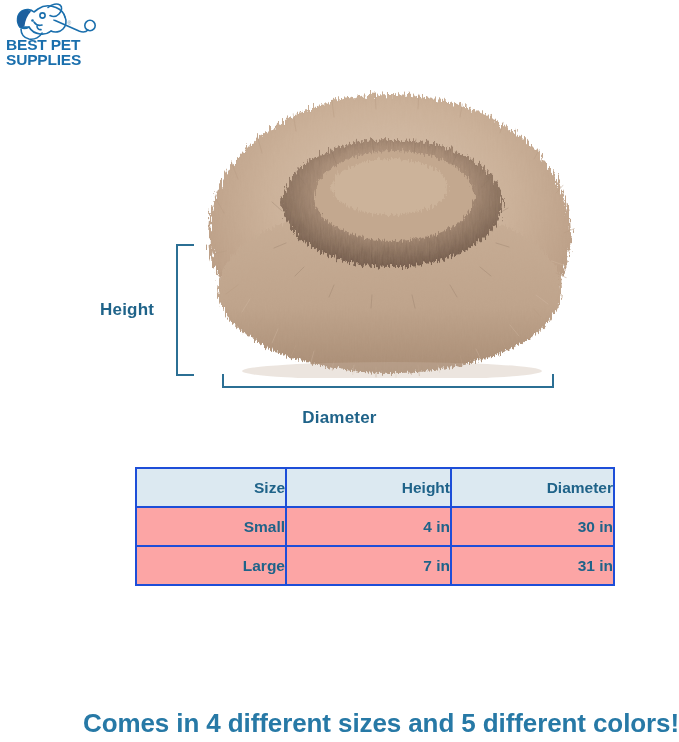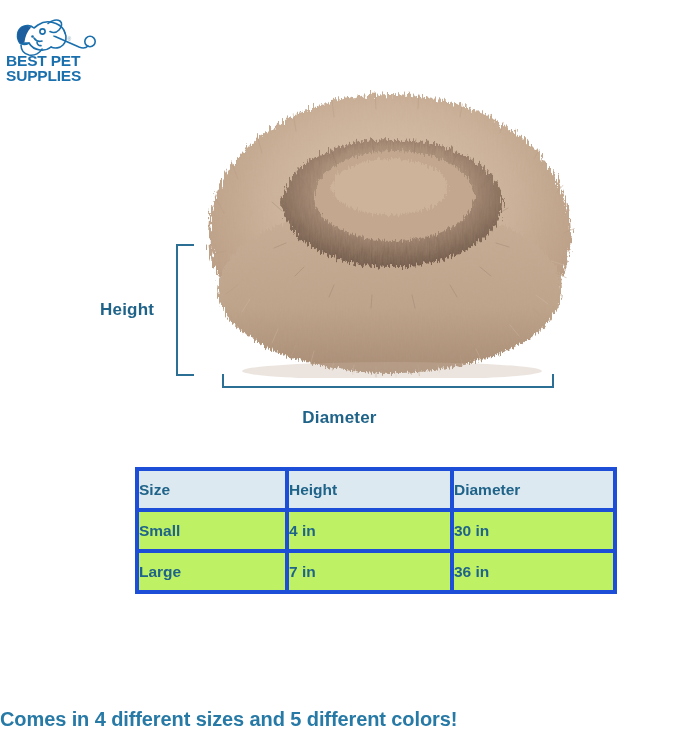--- a/index.html
+++ b/index.html
@@ -12,21 +12,21 @@
     background: #ffffff;
     font-family: "Liberation Sans", sans-serif;
     overflow: hidden;
     position: relative;
   }
 
   
   #brand-logo {
     position: absolute;
     left: 4px;
-    top: 16px;
+    top: 0;
     width: 100px;
     height: 72px;
   }
   #brand-logo svg { display: block; }
 
   
   #product-figure {
     position: absolute;
     left: 0;
     top: 78px;
@@ -100,43 +100,43 @@
     top: 467px;
     width: 478px;
     border-collapse: collapse;
     table-layout: fixed;
   }
   #size-table col.col-size     { width: 150px; }
   #size-table col.col-height   { width: 165px; }
   #size-table col.col-diameter { width: 163px; }
   #size-table th,
   #size-table td {
-    border: 4px solid #1d4ed8;
+    border: 2px solid #1d4ed8;
     height: 37px;
-    text-align: left;
+    text-align: right;
     vertical-align: middle;
     font-size: 15.5px;
     font-weight: bold;
     color: #1f6389;
     padding: 0;
   }
   #size-table thead th {
     background: #dce9f1;
     font-size: 15.5px;
   }
-  #size-table tbody td { background: #bef264; }
+  #size-table tbody td { background: #fca5a5; }
 
   
   #footer-banner {
     position: absolute;
     left: 0;
     top: 708px;
     width: 679px;
-    text-align: left;
-    font-size: 20px;
+    text-align: right;
+    font-size: 26px;
     font-weight: bold;
     color: #2779a6;
     letter-spacing: -.1px;
     white-space: nowrap;
   }
 </style>
 </head>
 <body>
 
 <div id="brand-logo">
@@ -281,18 +281,18 @@
   </thead>
   <tbody>
     <tr>
       <td>Small</td>
       <td>4 in</td>
       <td>30 in</td>
     </tr>
     <tr>
       <td>Large</td>
       <td>7 in</td>
-      <td>36 in</td>
+      <td>31 in</td>
     </tr>
   </tbody>
 </table>
 
 <div id="footer-banner">Comes in 4 different sizes and 5 different colors!</div>
 
 </body></html>

